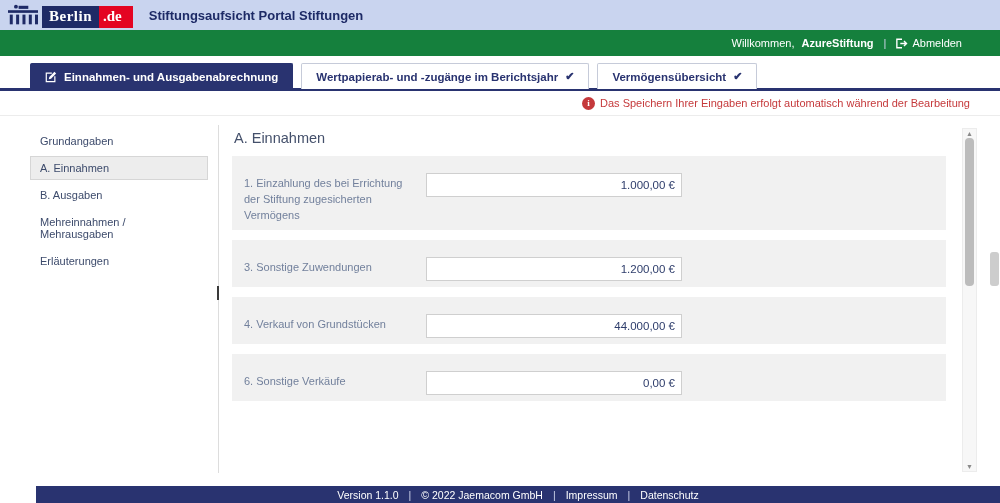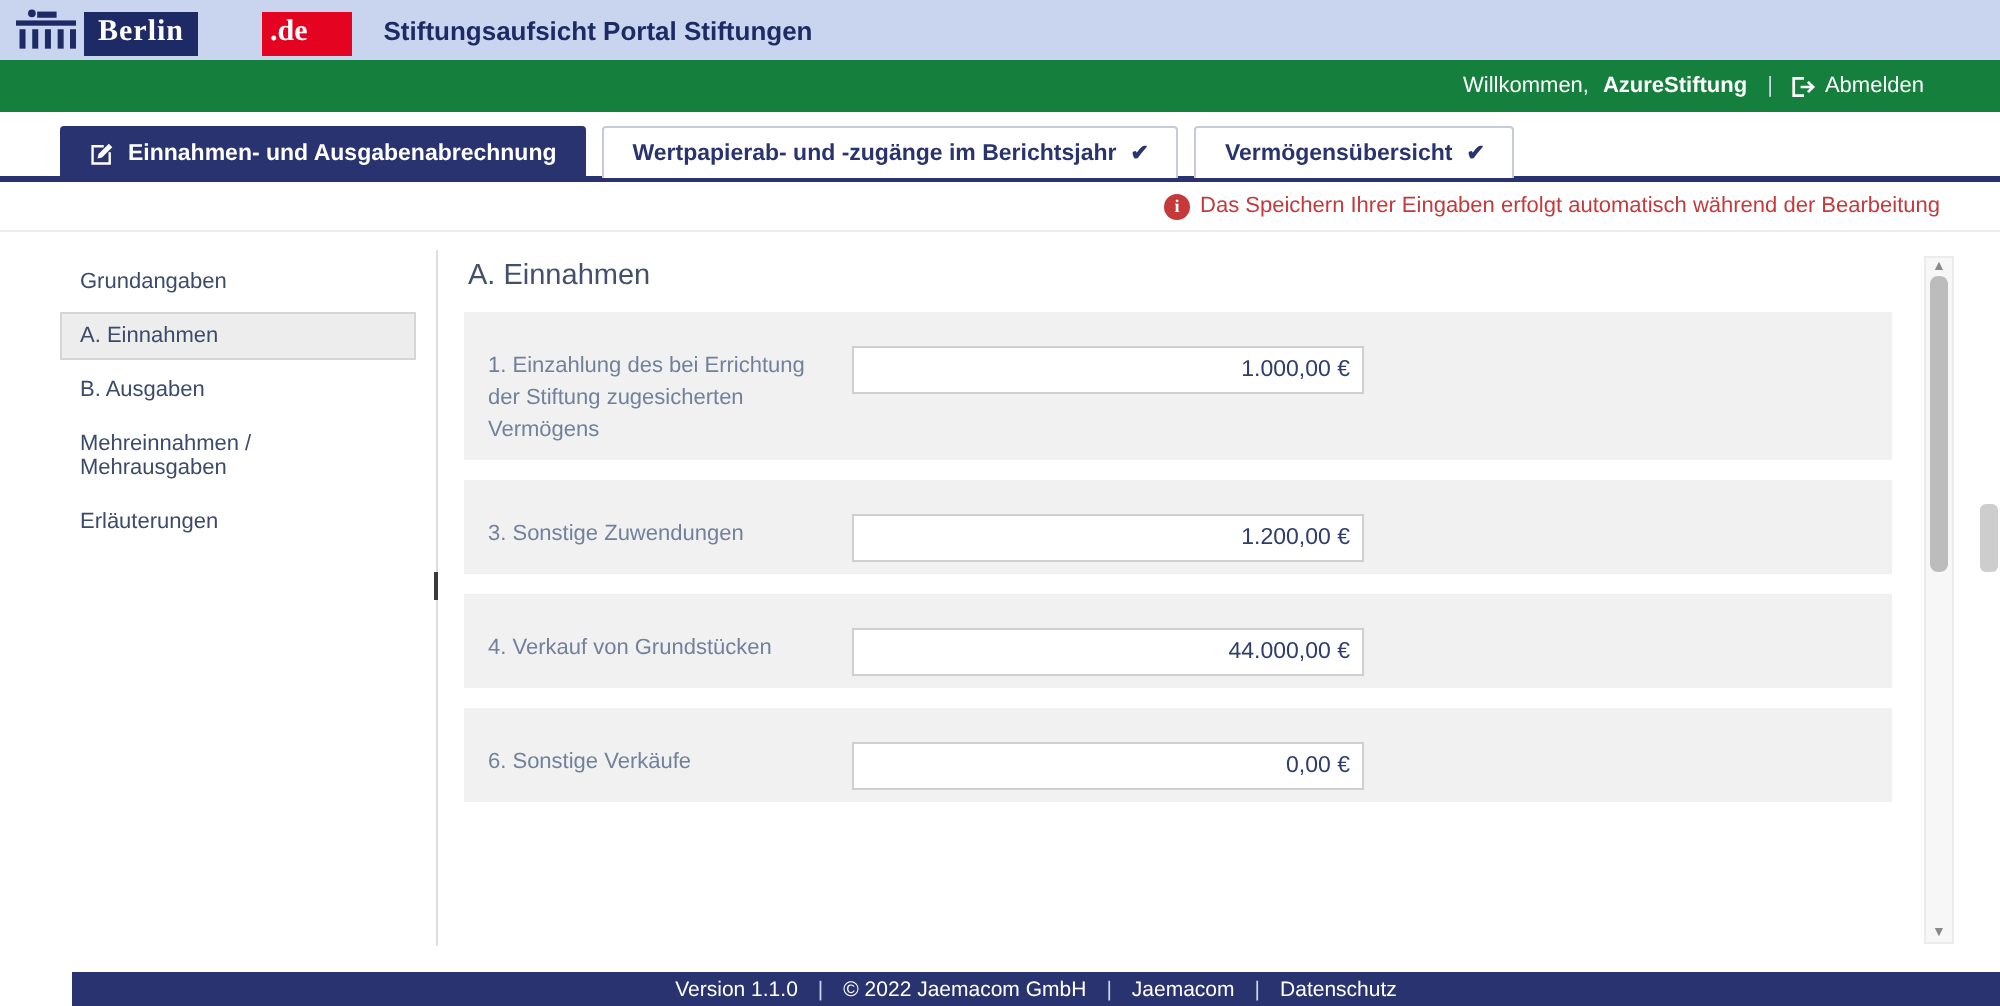--- a/index.html
+++ b/index.html
@@ -14,21 +14,21 @@
     background:#c9d4ef; display:flex; align-items:center; padding-left:8px;
   }
   .logo { display:flex; align-items:flex-end; height:26px; }
   .gate-icon { margin-right:4px; margin-bottom:1px; }
   .logo-berlin {
     background:#1e2a66; color:#fff; font-family:"Liberation Serif", serif;
     font-weight:bold; font-size:15px; padding:2px 7px 3px 7px; letter-spacing:.5px;margin-top:14px;
   }
   .logo-de {
     background:#e40422; color:#fff; font-family:"Liberation Serif", serif;
-    font-weight:bold; font-size:15px; padding:2px 22px 3px 4px;margin-left:32px;
+    font-weight:bold; font-size:15px; padding:2px 11px 3px 4px;
   }
   .app-title { margin-left:16px; font-size:13px; font-weight:bold; color:#1d2a66; }
   
   .userbar {
     position:absolute; top:30px; left:0; right:0; height:26px; background:#15803d;
     display:flex; justify-content:flex-end; align-items:center;
     padding-right:38px; color:#fff; font-size:11px; gap:7px;
   }
   .userbar .bold { font-weight:bold; }
   .userbar .pipe { color:#cdd3ea; margin:0 3px; }
@@ -203,18 +203,18 @@
     <div class="thumb"></div>
     <div class="arrow down">▼</div>
   </div>
   <div class="edge-thumb"></div>
 
   <div class="footer">
     <span>Version 1.1.0</span>
     <span class="pipe">|</span>
     <span>© 2022  Jaemacom GmbH</span>
     <span class="pipe">|</span>
-    <span class="link">Jaemacom</span>
+    <span class="link">Impressum</span>
     <span class="pipe">|</span>
     <span class="link">Datenschutz</span>
   </div>
 
 </div>
 
 </body></html>

